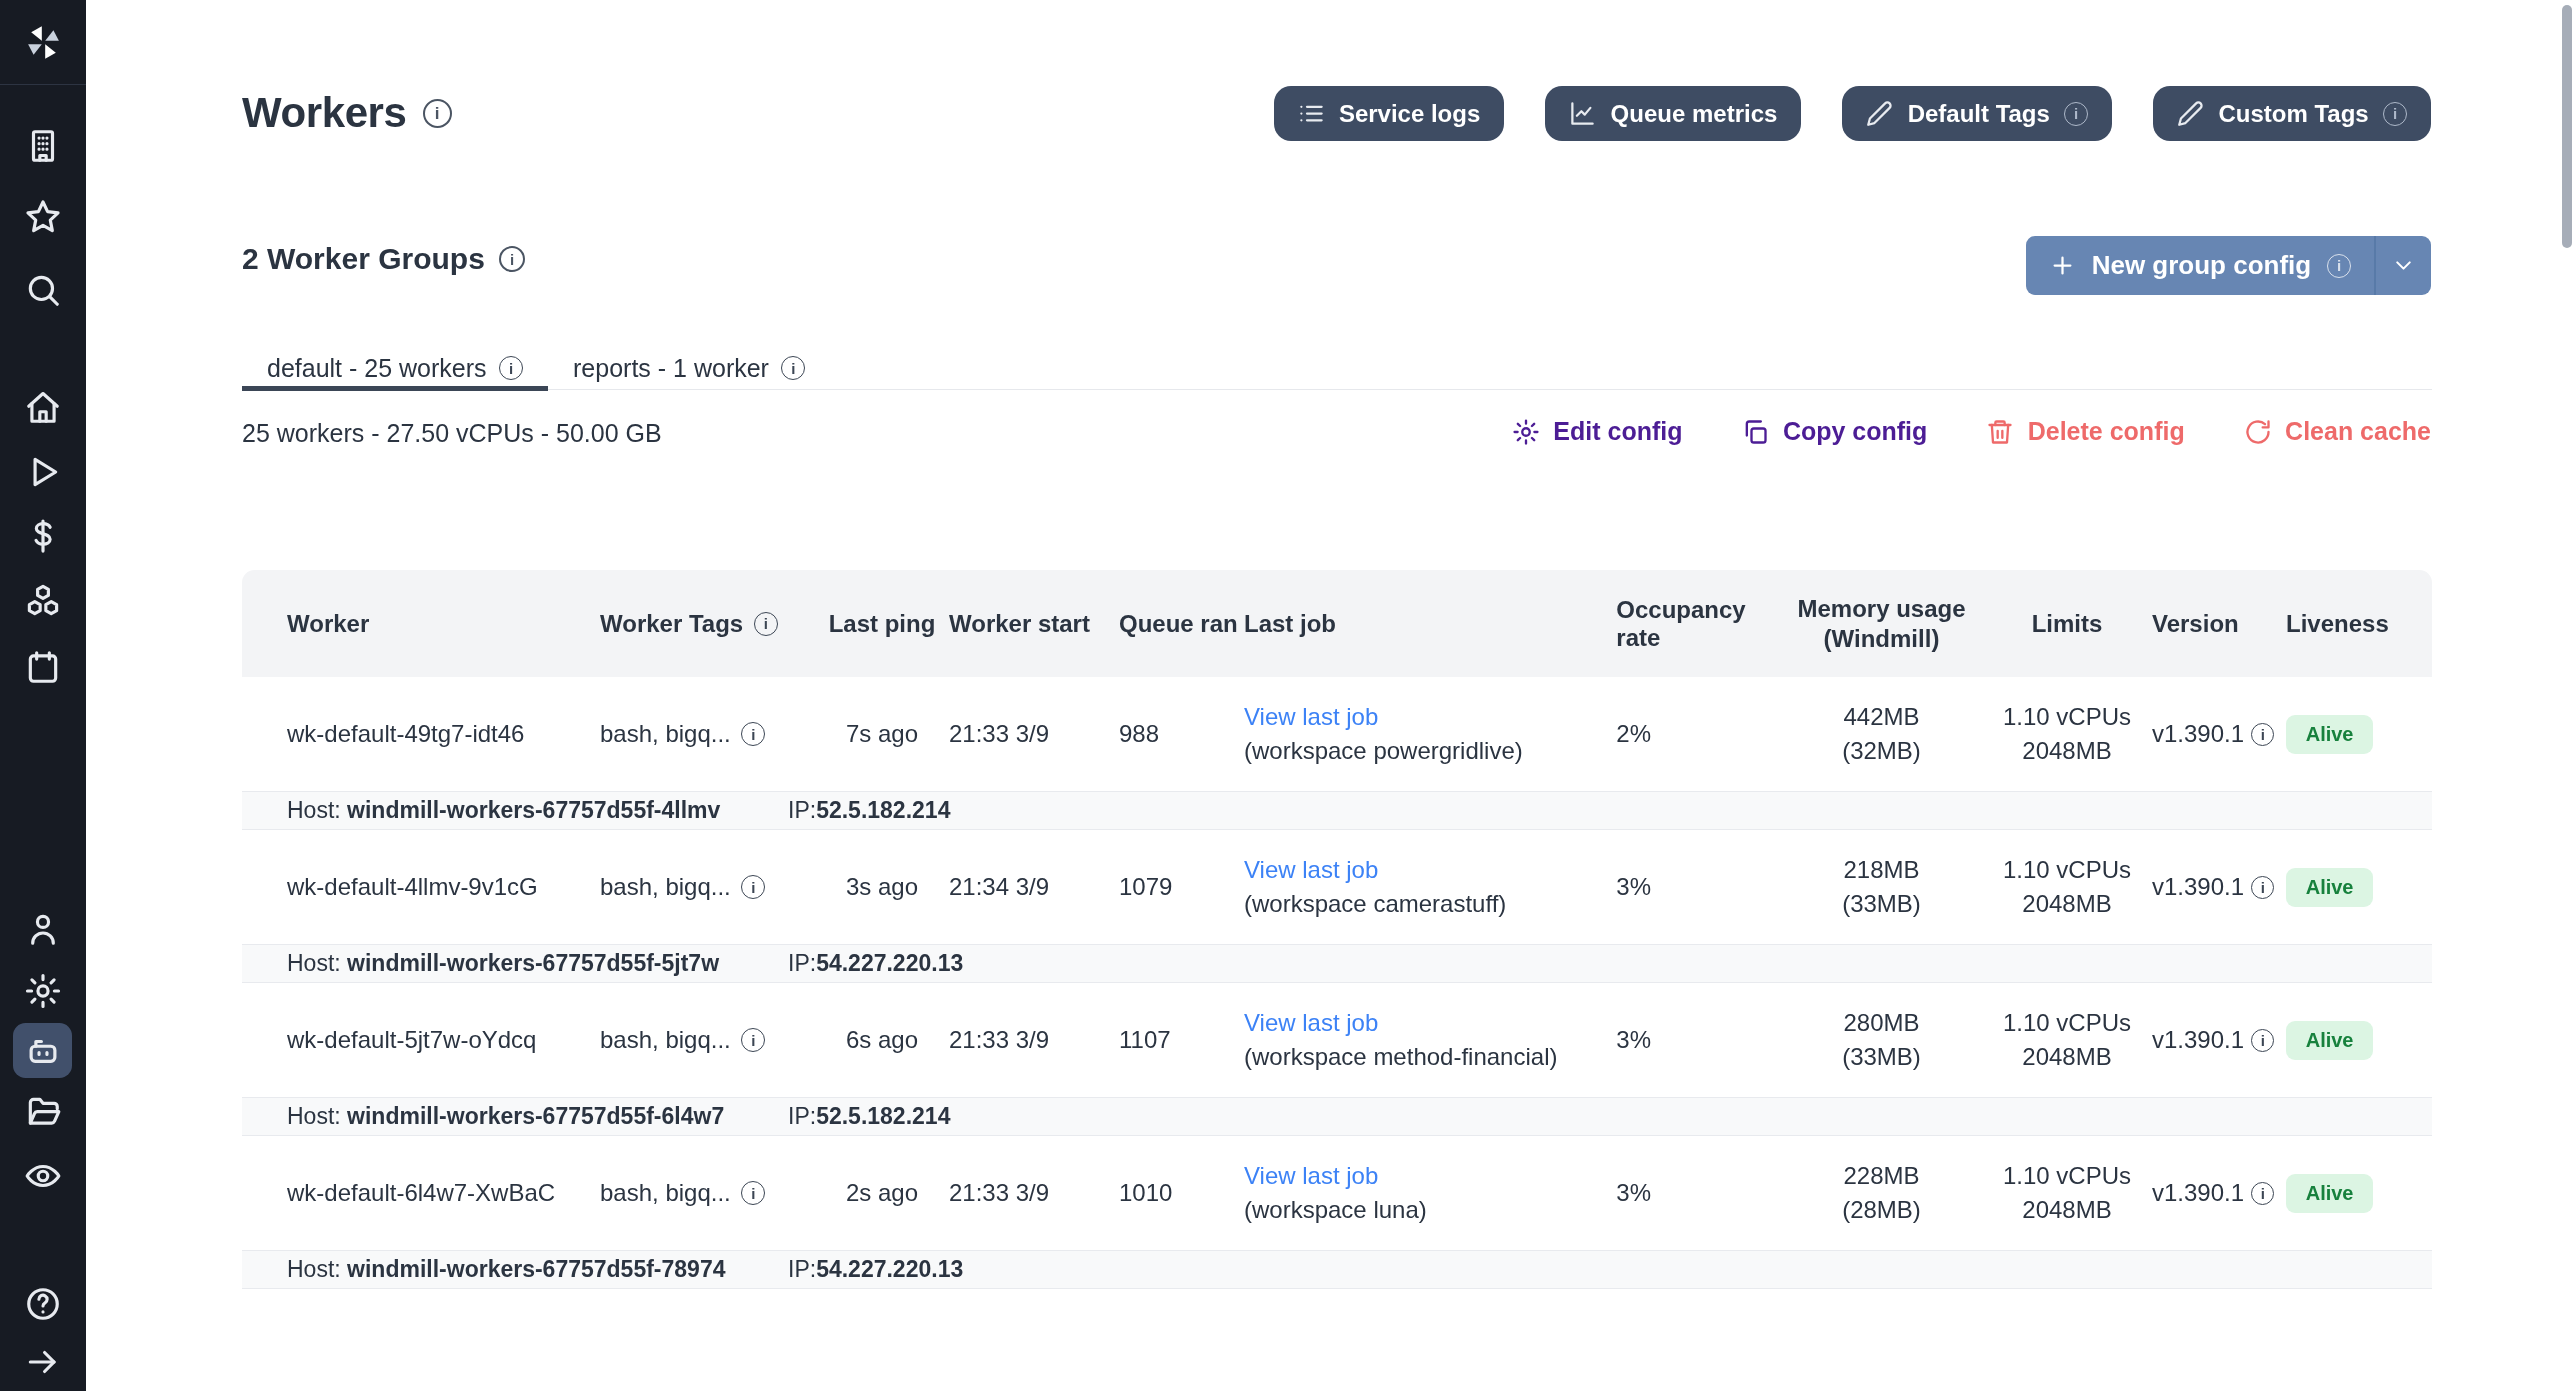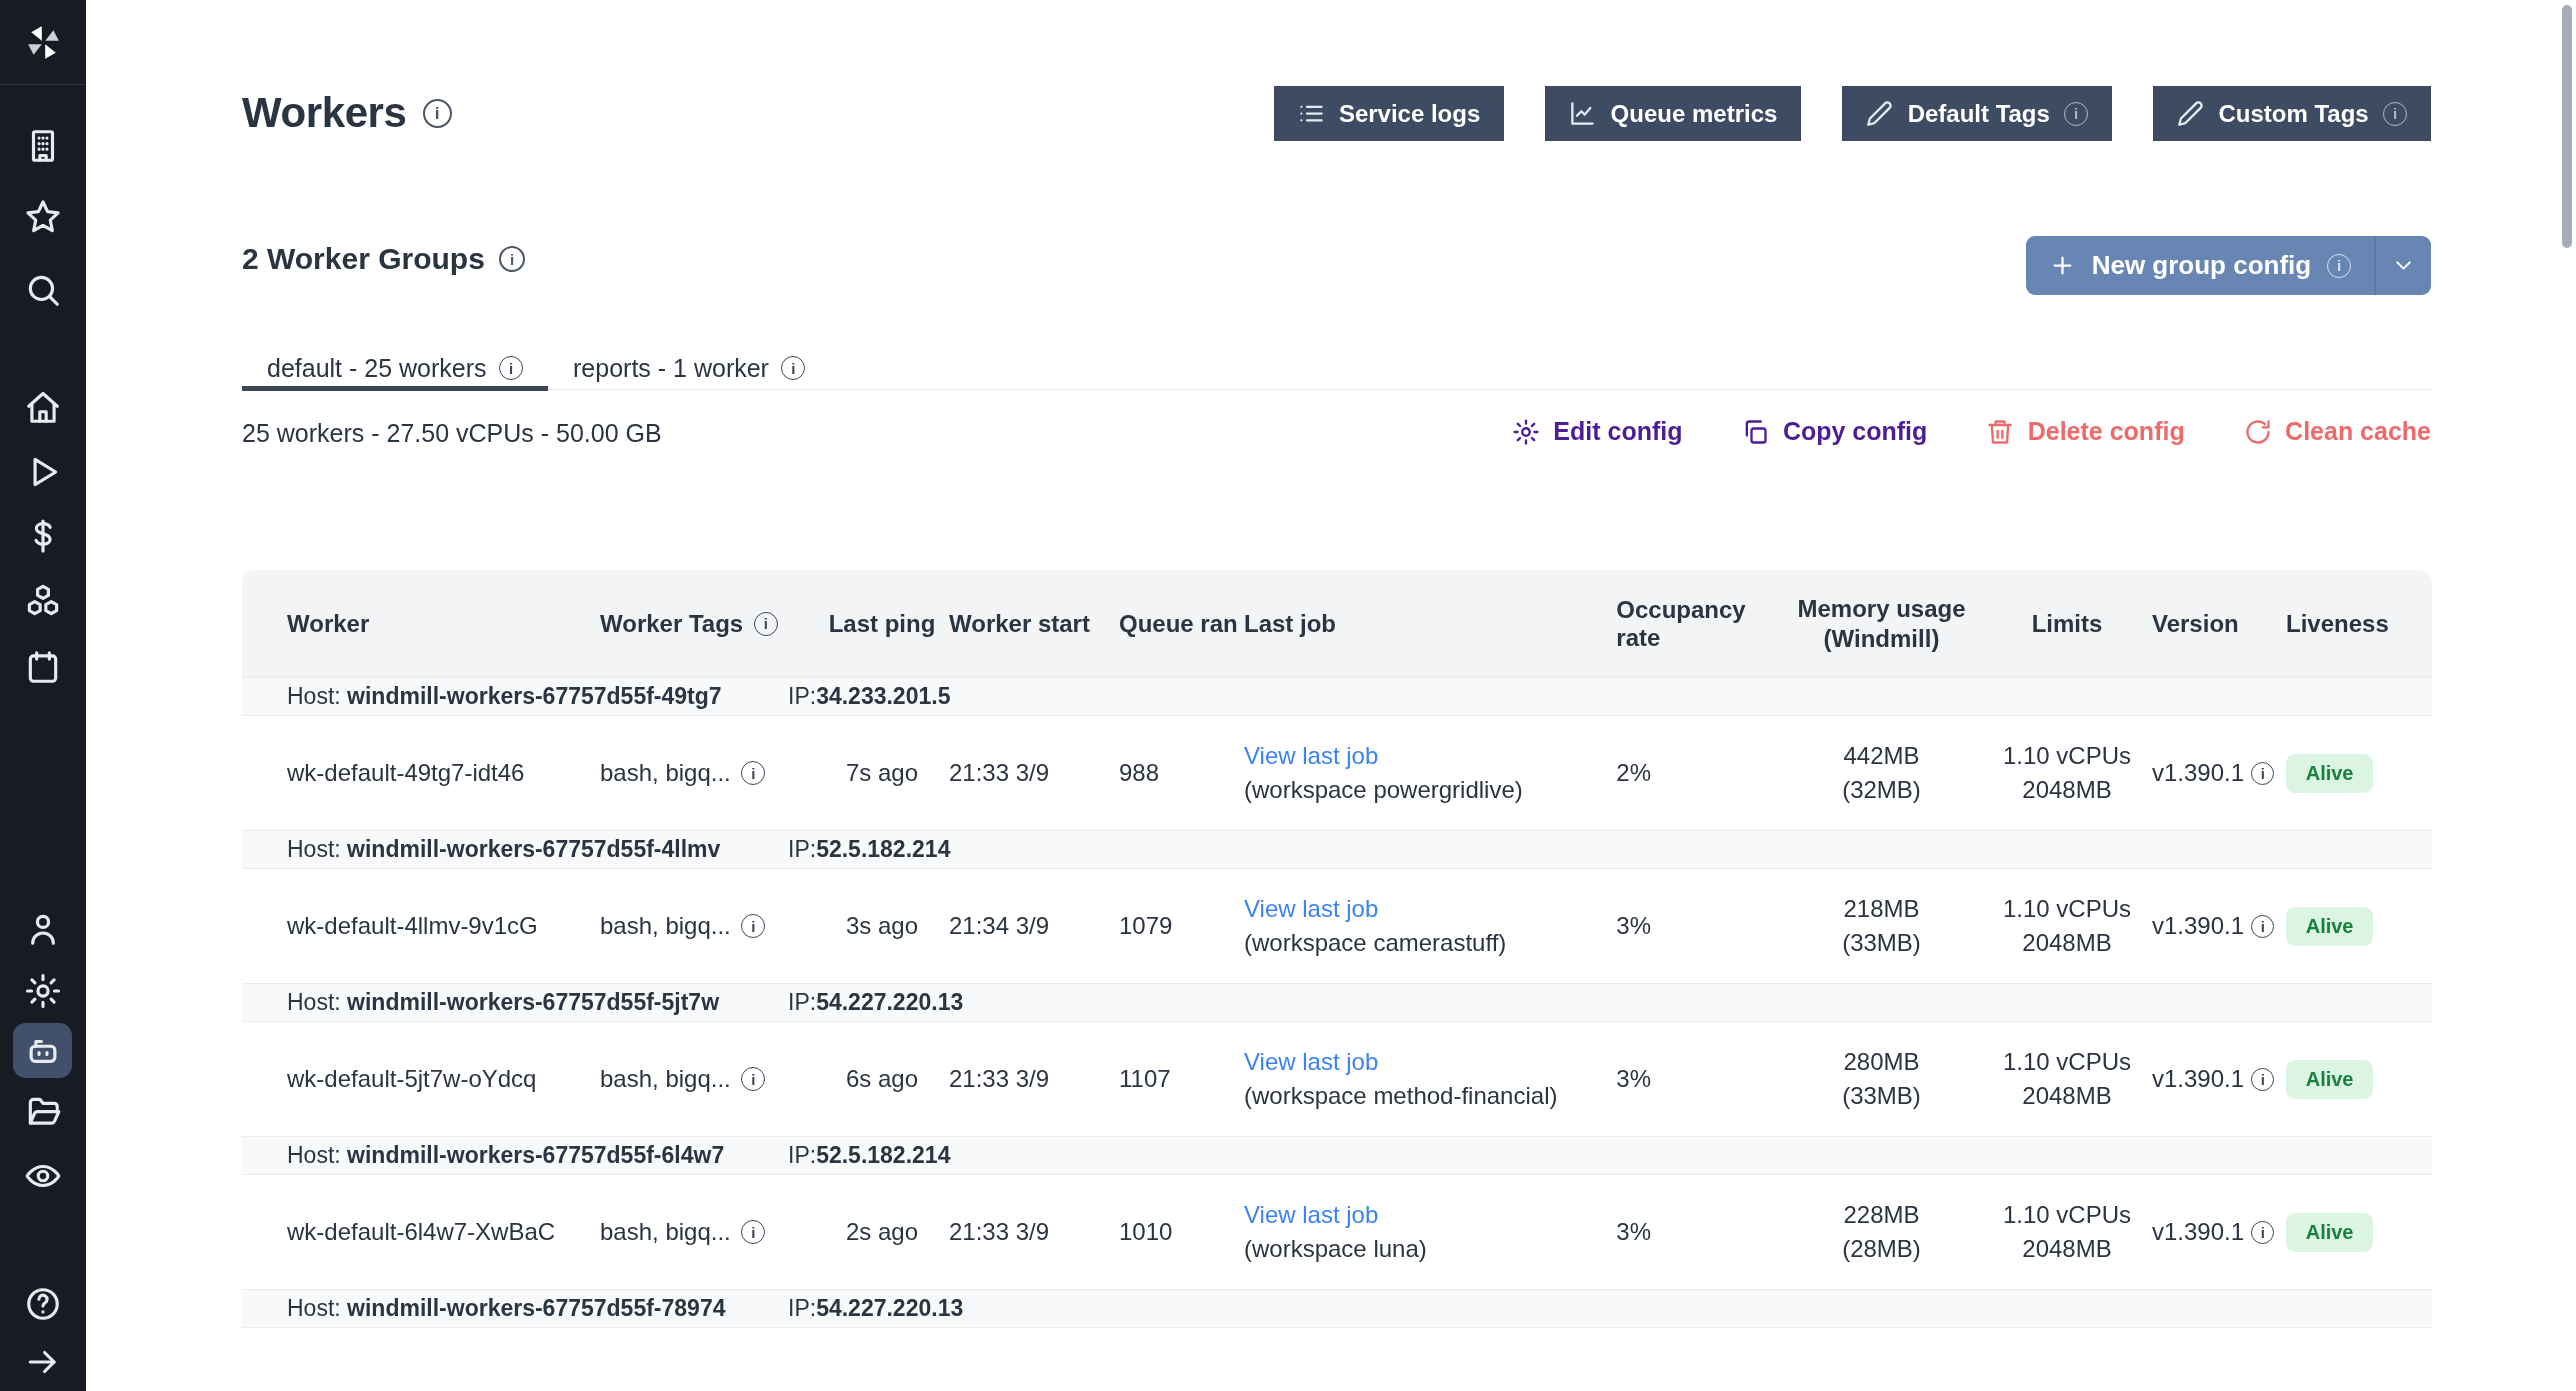--- a/index.html
+++ b/index.html
@@ -21,21 +21,21 @@
 
   .page-title { position:absolute; left:156px; top:89px; display:flex; align-items:center; gap:16px;
     font-size:42px; font-weight:700; letter-spacing:-0.4px; color:#2b3441; }
 
   .info { display:inline-flex; align-items:center; justify-content:center;
     width:25px; height:25px; border:2.2px solid currentColor; border-radius:50%;
     font-size:15px; font-weight:700; line-height:1; flex:none; }
   .info.lg { width:29px; height:29px; font-size:17px; color:#4b5563; }
 
   .toolbar { position:absolute; top:86px; right:145px; display:flex; gap:41px; }
-  .tbtn { height:55px; background:#3e4c63; color:#fff; border-radius:0;
+  .tbtn { height:55px; background:#3e4c63; color:#fff; border-radius:17px;
     display:flex; align-items:center; gap:14.3px; padding:0 24px; font-size:24px; font-weight:600; cursor:pointer; }
   .tbtn .ic { width:27px; height:27px; color:#e8ebf0; }
   .tbtn .info { width:24px; height:24px; border-width:1.8px; color:#aeb9ca; }
 
   .groups-head { position:absolute; left:156px; top:242px; display:flex; align-items:center; gap:14.3px;
     font-size:30px; font-weight:700; color:#2b3441; }
 
   .group-btns { position:absolute; top:236px; right:145px; display:flex; gap:19.7px; }
   .copy-groups-btn { height:59px; border:1.8px solid #2b3441; background:#fff; border-radius:9px;
     display:flex; align-items:center; gap:16px; padding:0 29px; font-size:26px; font-weight:700; color:#2b3441; cursor:pointer; }
@@ -362,24 +362,20 @@
         <div class="cell c5"><span>Last job</span></div>
         <div class="cell c6"><span>Occupancy rate</span></div>
         <div class="cell c7">
           <div>Memory usage</div>
           <div>(Windmill)</div>
         </div>
         <div class="cell c8"><span>Limits</span></div>
         <div class="cell c9"><span>Version</span></div>
         <div class="cell c10"><span>Liveness</span></div>
       </div>
-      <div class="host-row">
-        <span class="hostname-wrap"><span>Host: </span><b>windmill-workers-67757d55f-49tg7</b></span>
-        <span><span>IP:</span><b>34.233.201.5</b></span>
-      </div>
       <div class="worker-row">
         <div class="cell c0">wk-default-49tg7-idt46</div>
         <div class="cell c1 tags-cell">
           <span>bash, bigq...</span>
           <span class="info">i</span>
         </div>
         <div class="cell c2">7s ago</div>
         <div class="cell c3">21:33 3/9</div>
         <div class="cell c4">988</div>
         <div class="cell c5 two-line"><a class="link">View last job</a><div>(workspace powergridlive)</div></div>

